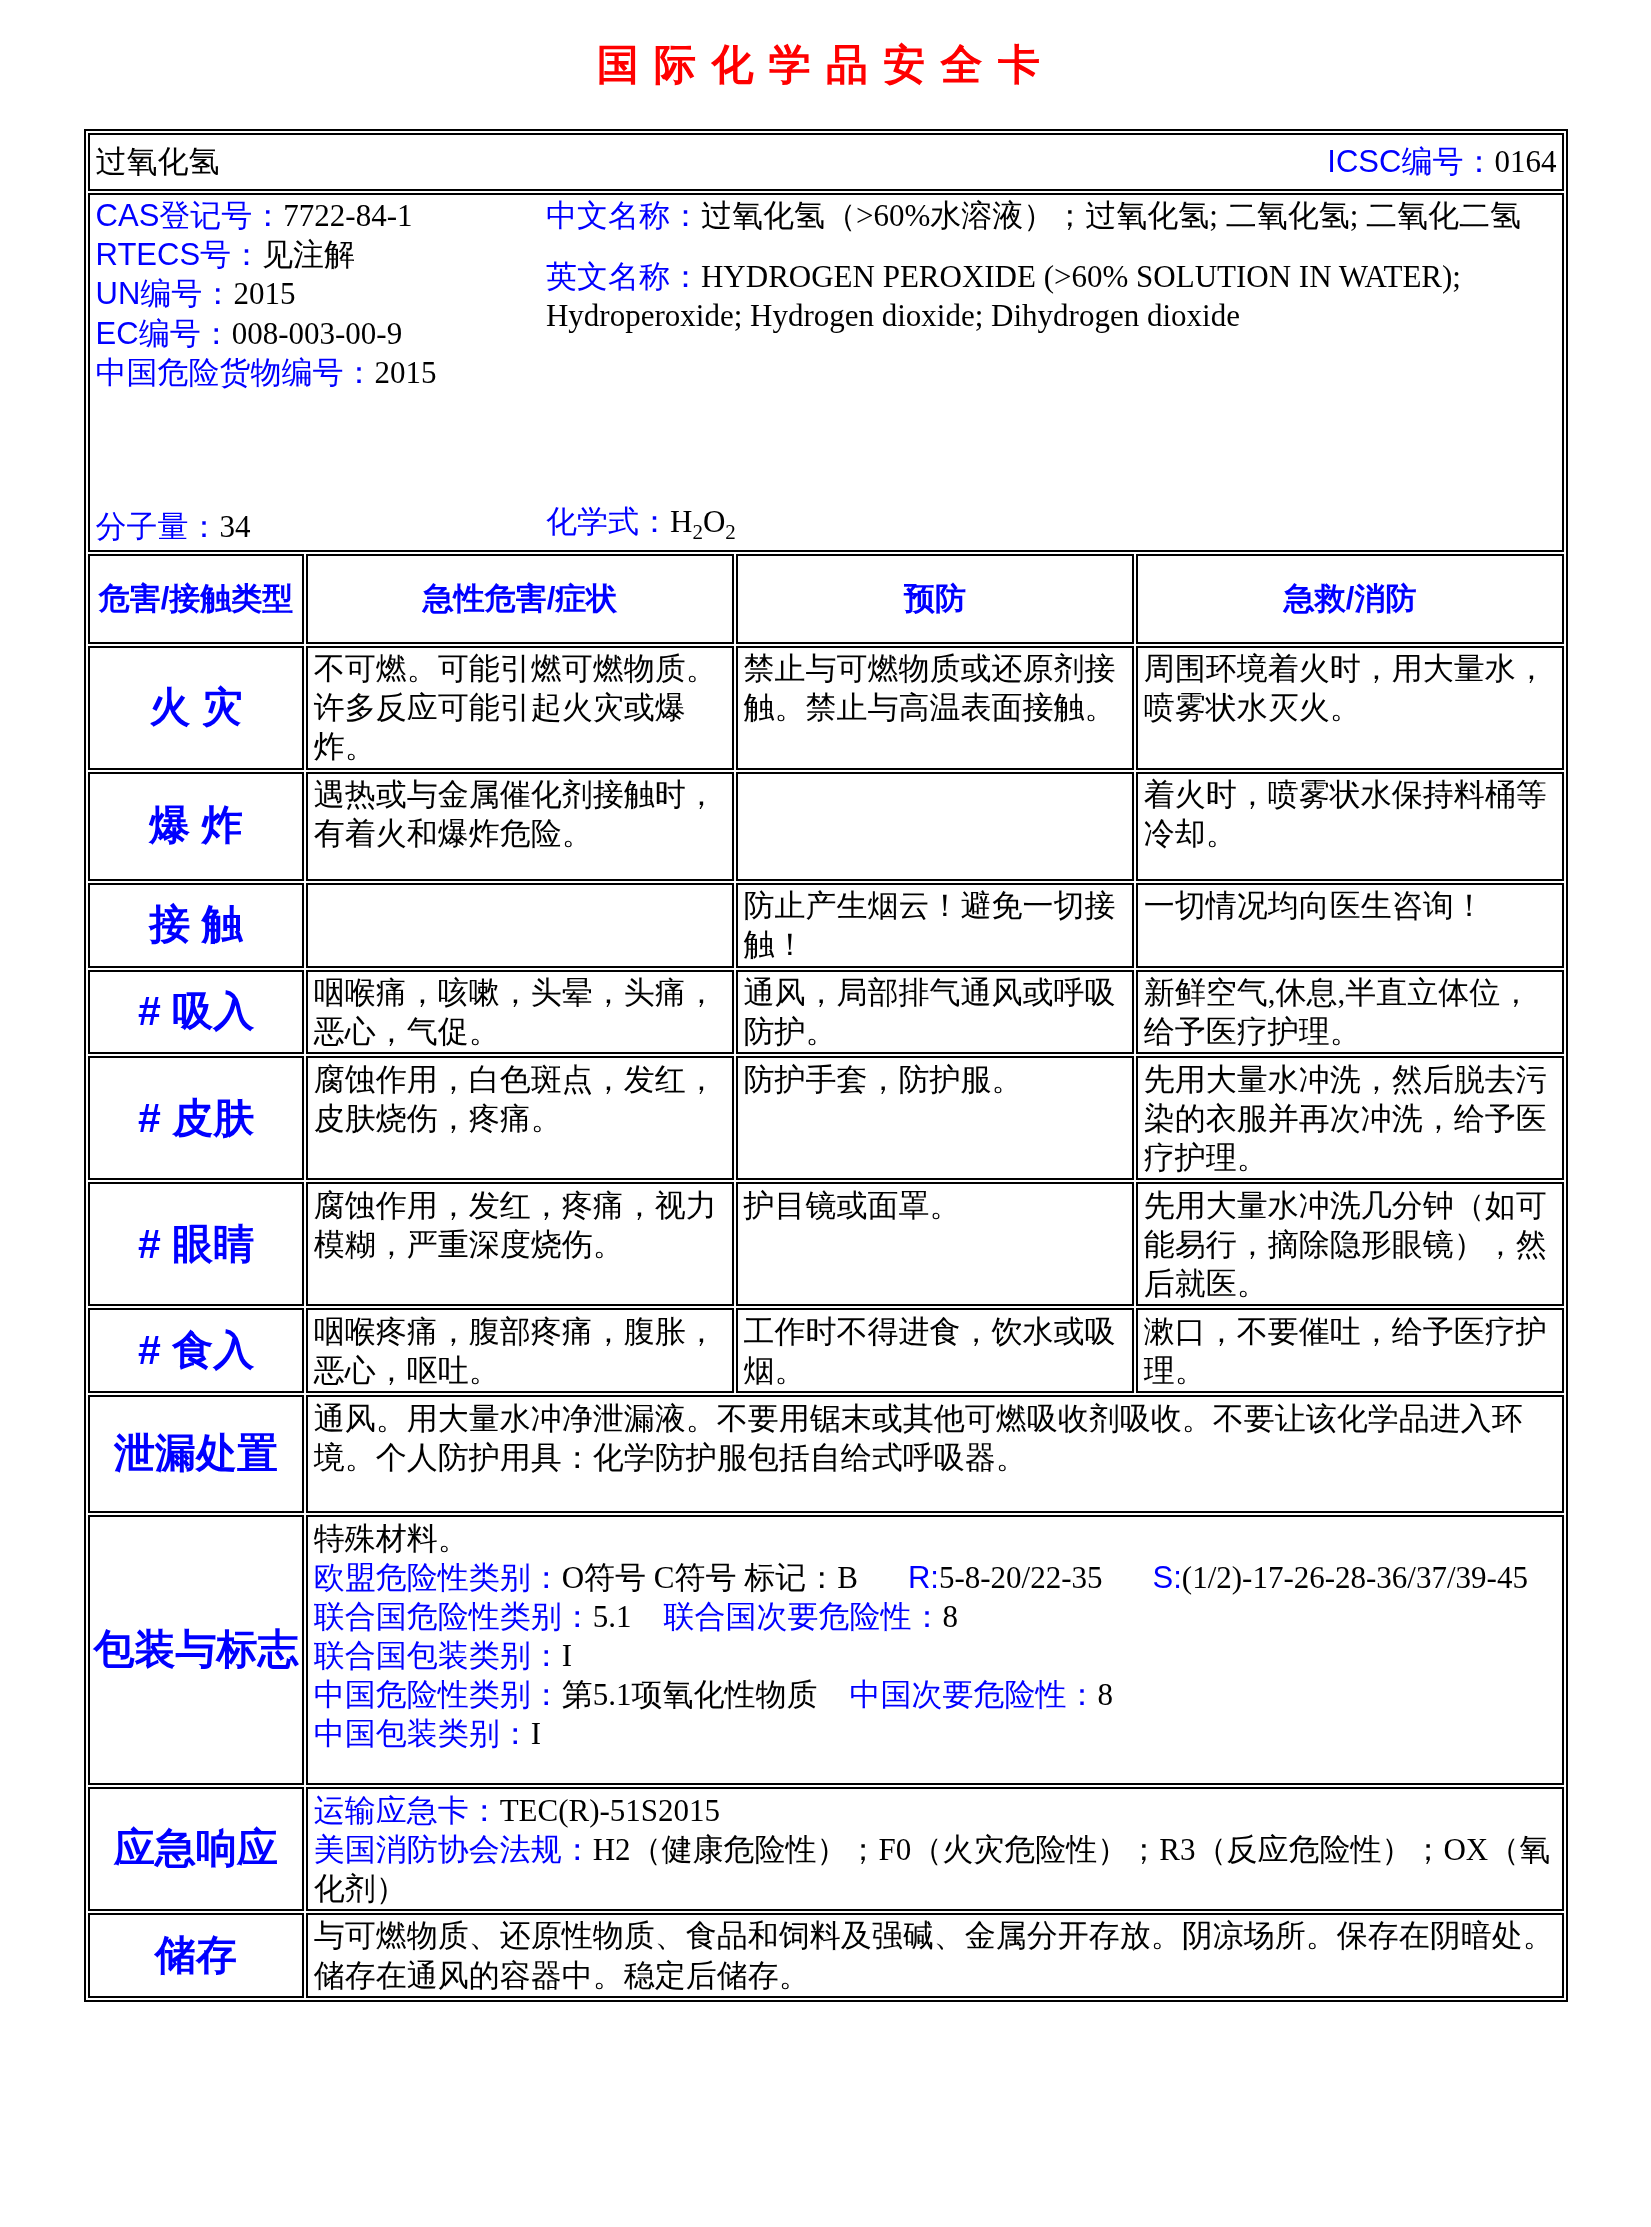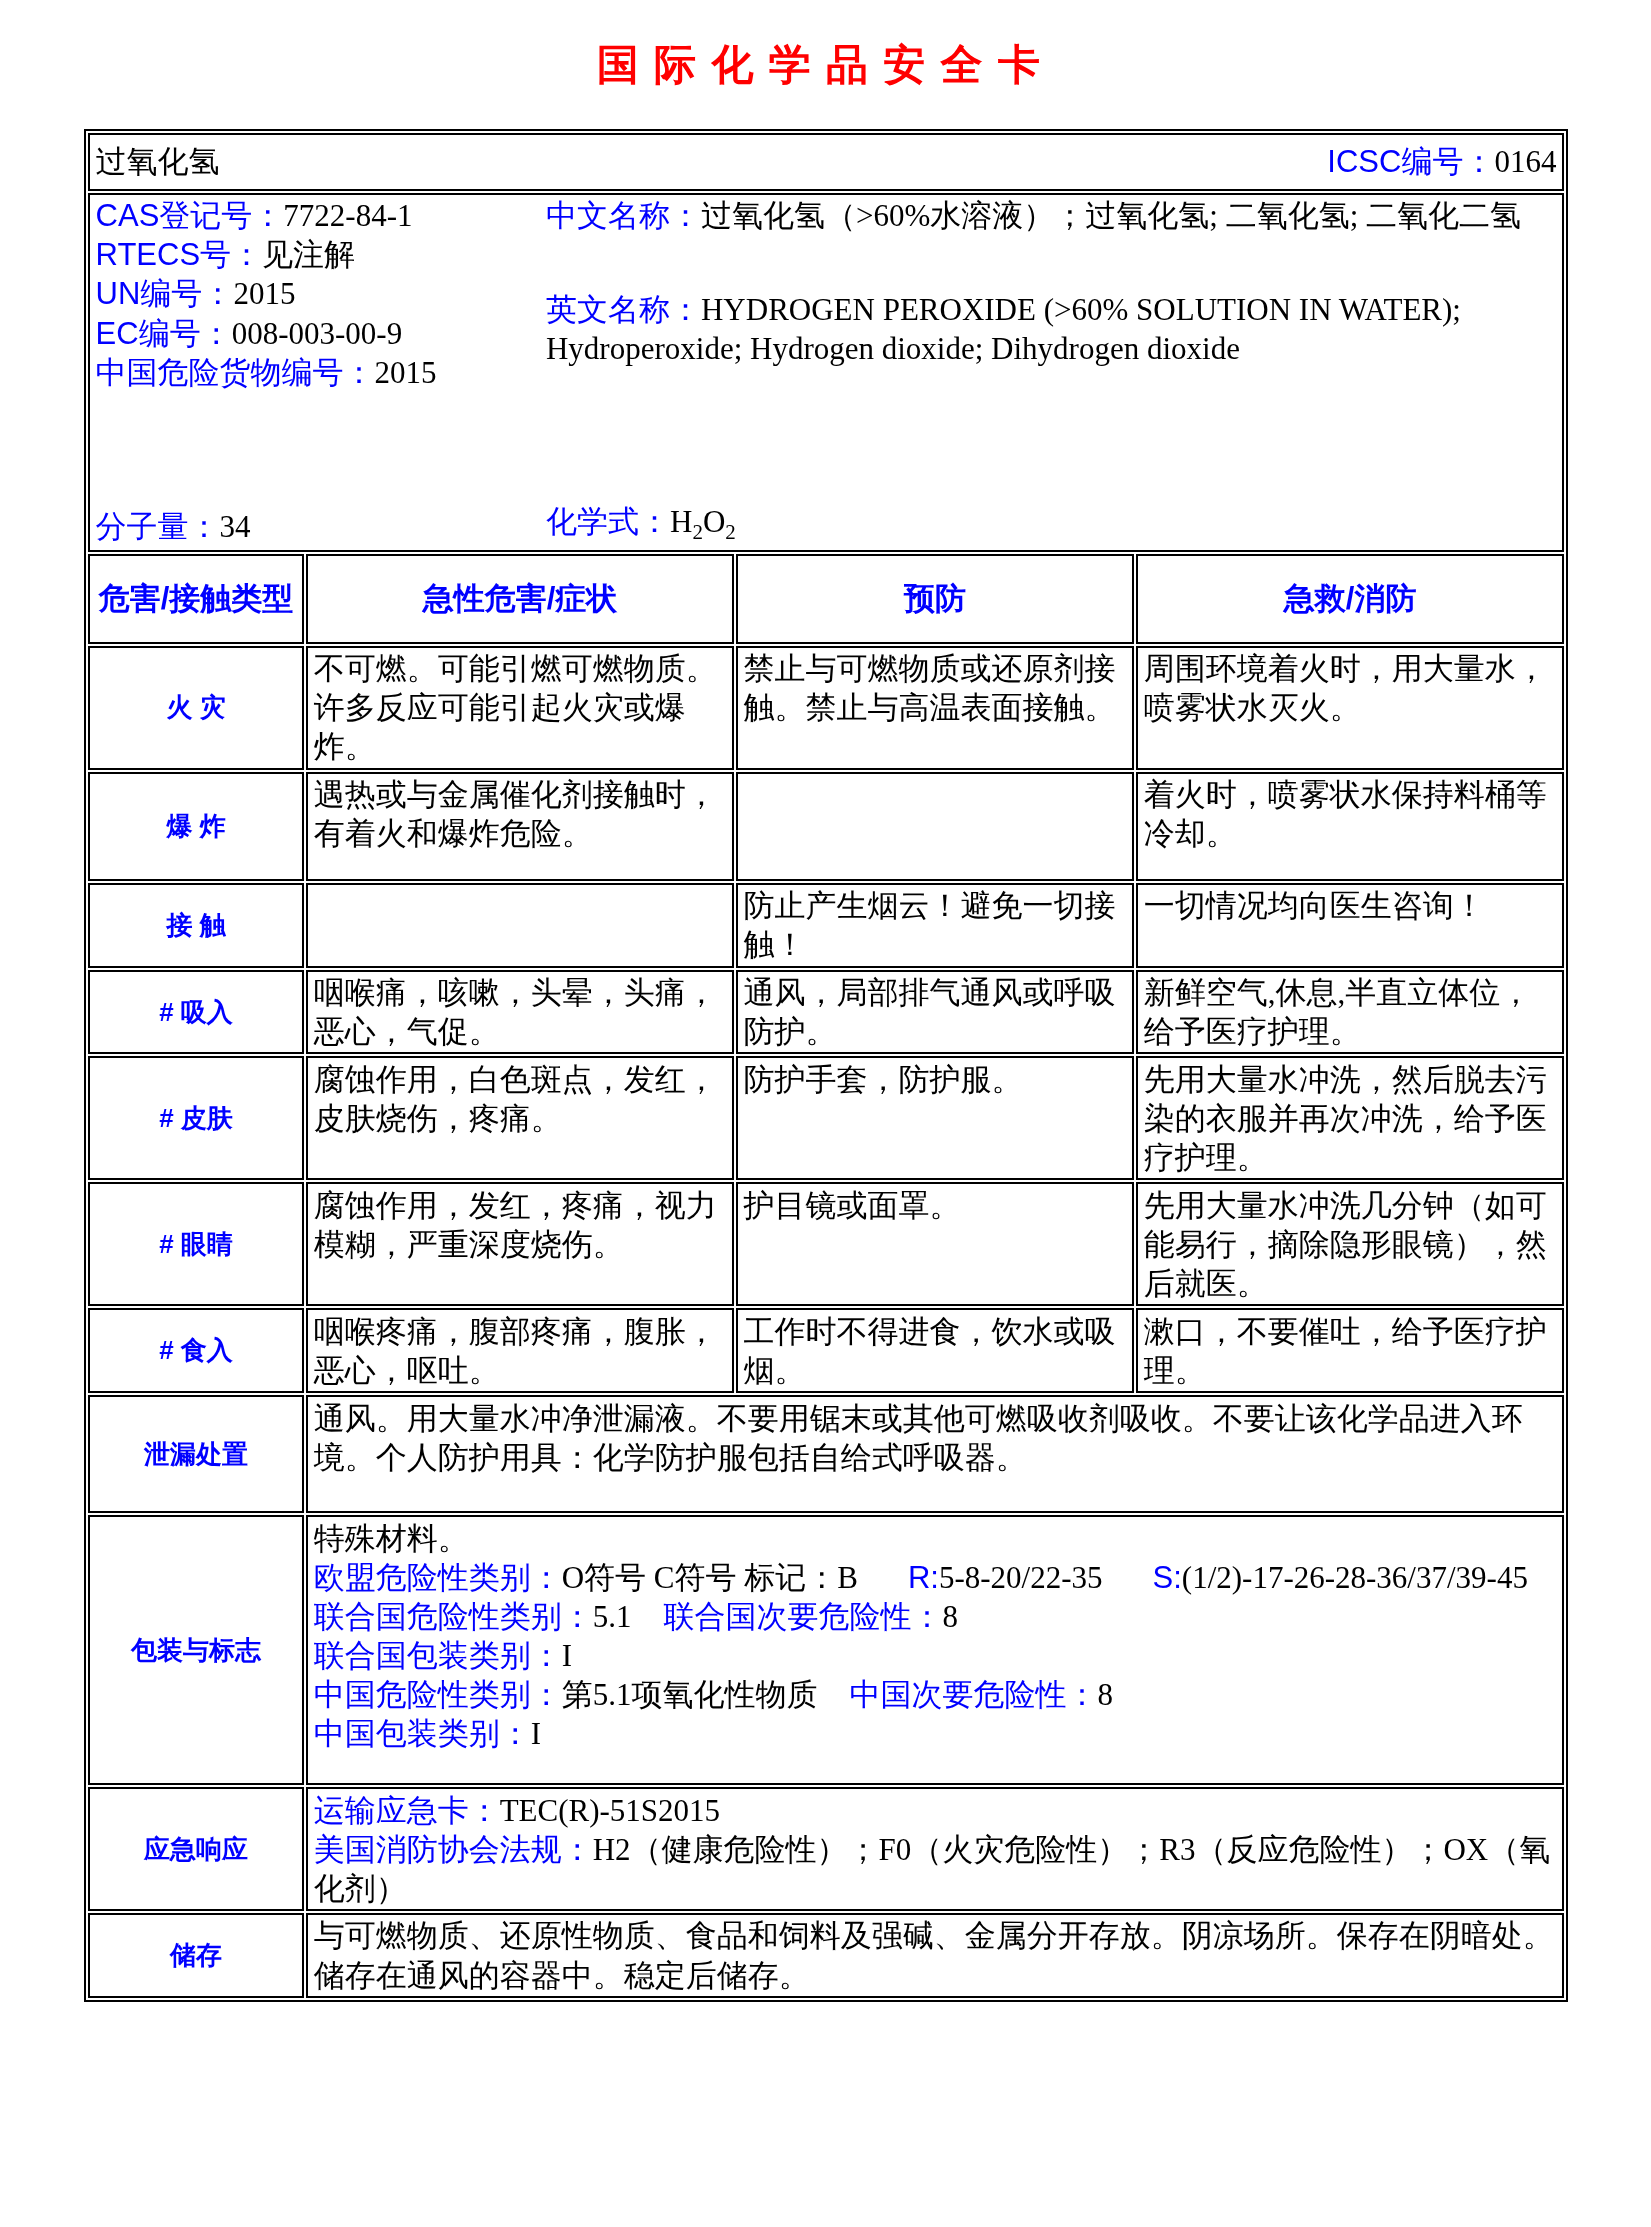--- a/index.html
+++ b/index.html
@@ -48,41 +48,41 @@
   
   .head-flex { display:flex; justify-content:space-between; align-items:center; height:100%; }
 
   
   .info-wrap { display:flex; height:352px; }
   .info-left  { width:449px; display:flex; flex-direction:column; }
   .info-right { flex:1; display:flex; flex-direction:column; padding-left:1.4px; }
   .id-line { margin:0; }
   .mw-line, .formula-line { margin-top:auto; padding-bottom:2.8px; }
   .cn-name { margin-top:0; }
-  .en-name { margin-top:55px; }
+  .en-name { margin-top:22px; }
   sub { font-size:21px; }
 
   
   th.col-h {
     color:#0000ff;
     font-weight:bold;
     font-family:"Liberation Sans", sans-serif;
     text-align:center;
     vertical-align:middle;
     font-size:31px;
   }
   
   td.label-cell {
     color:#0000ff;
     font-weight:bold;
     font-family:"Liberation Sans", sans-serif;
     text-align:center;
     vertical-align:middle;
     padding:1.4px 1.4px;
-    font-size:26px;
+    font-size:41px;
   }
   .pk-line { margin:0; }
 </style>
 </head>
 <body>
 
 <div class="page-title">国际化学品安全卡</div>
 
 <table class="card">
   <colgroup>

